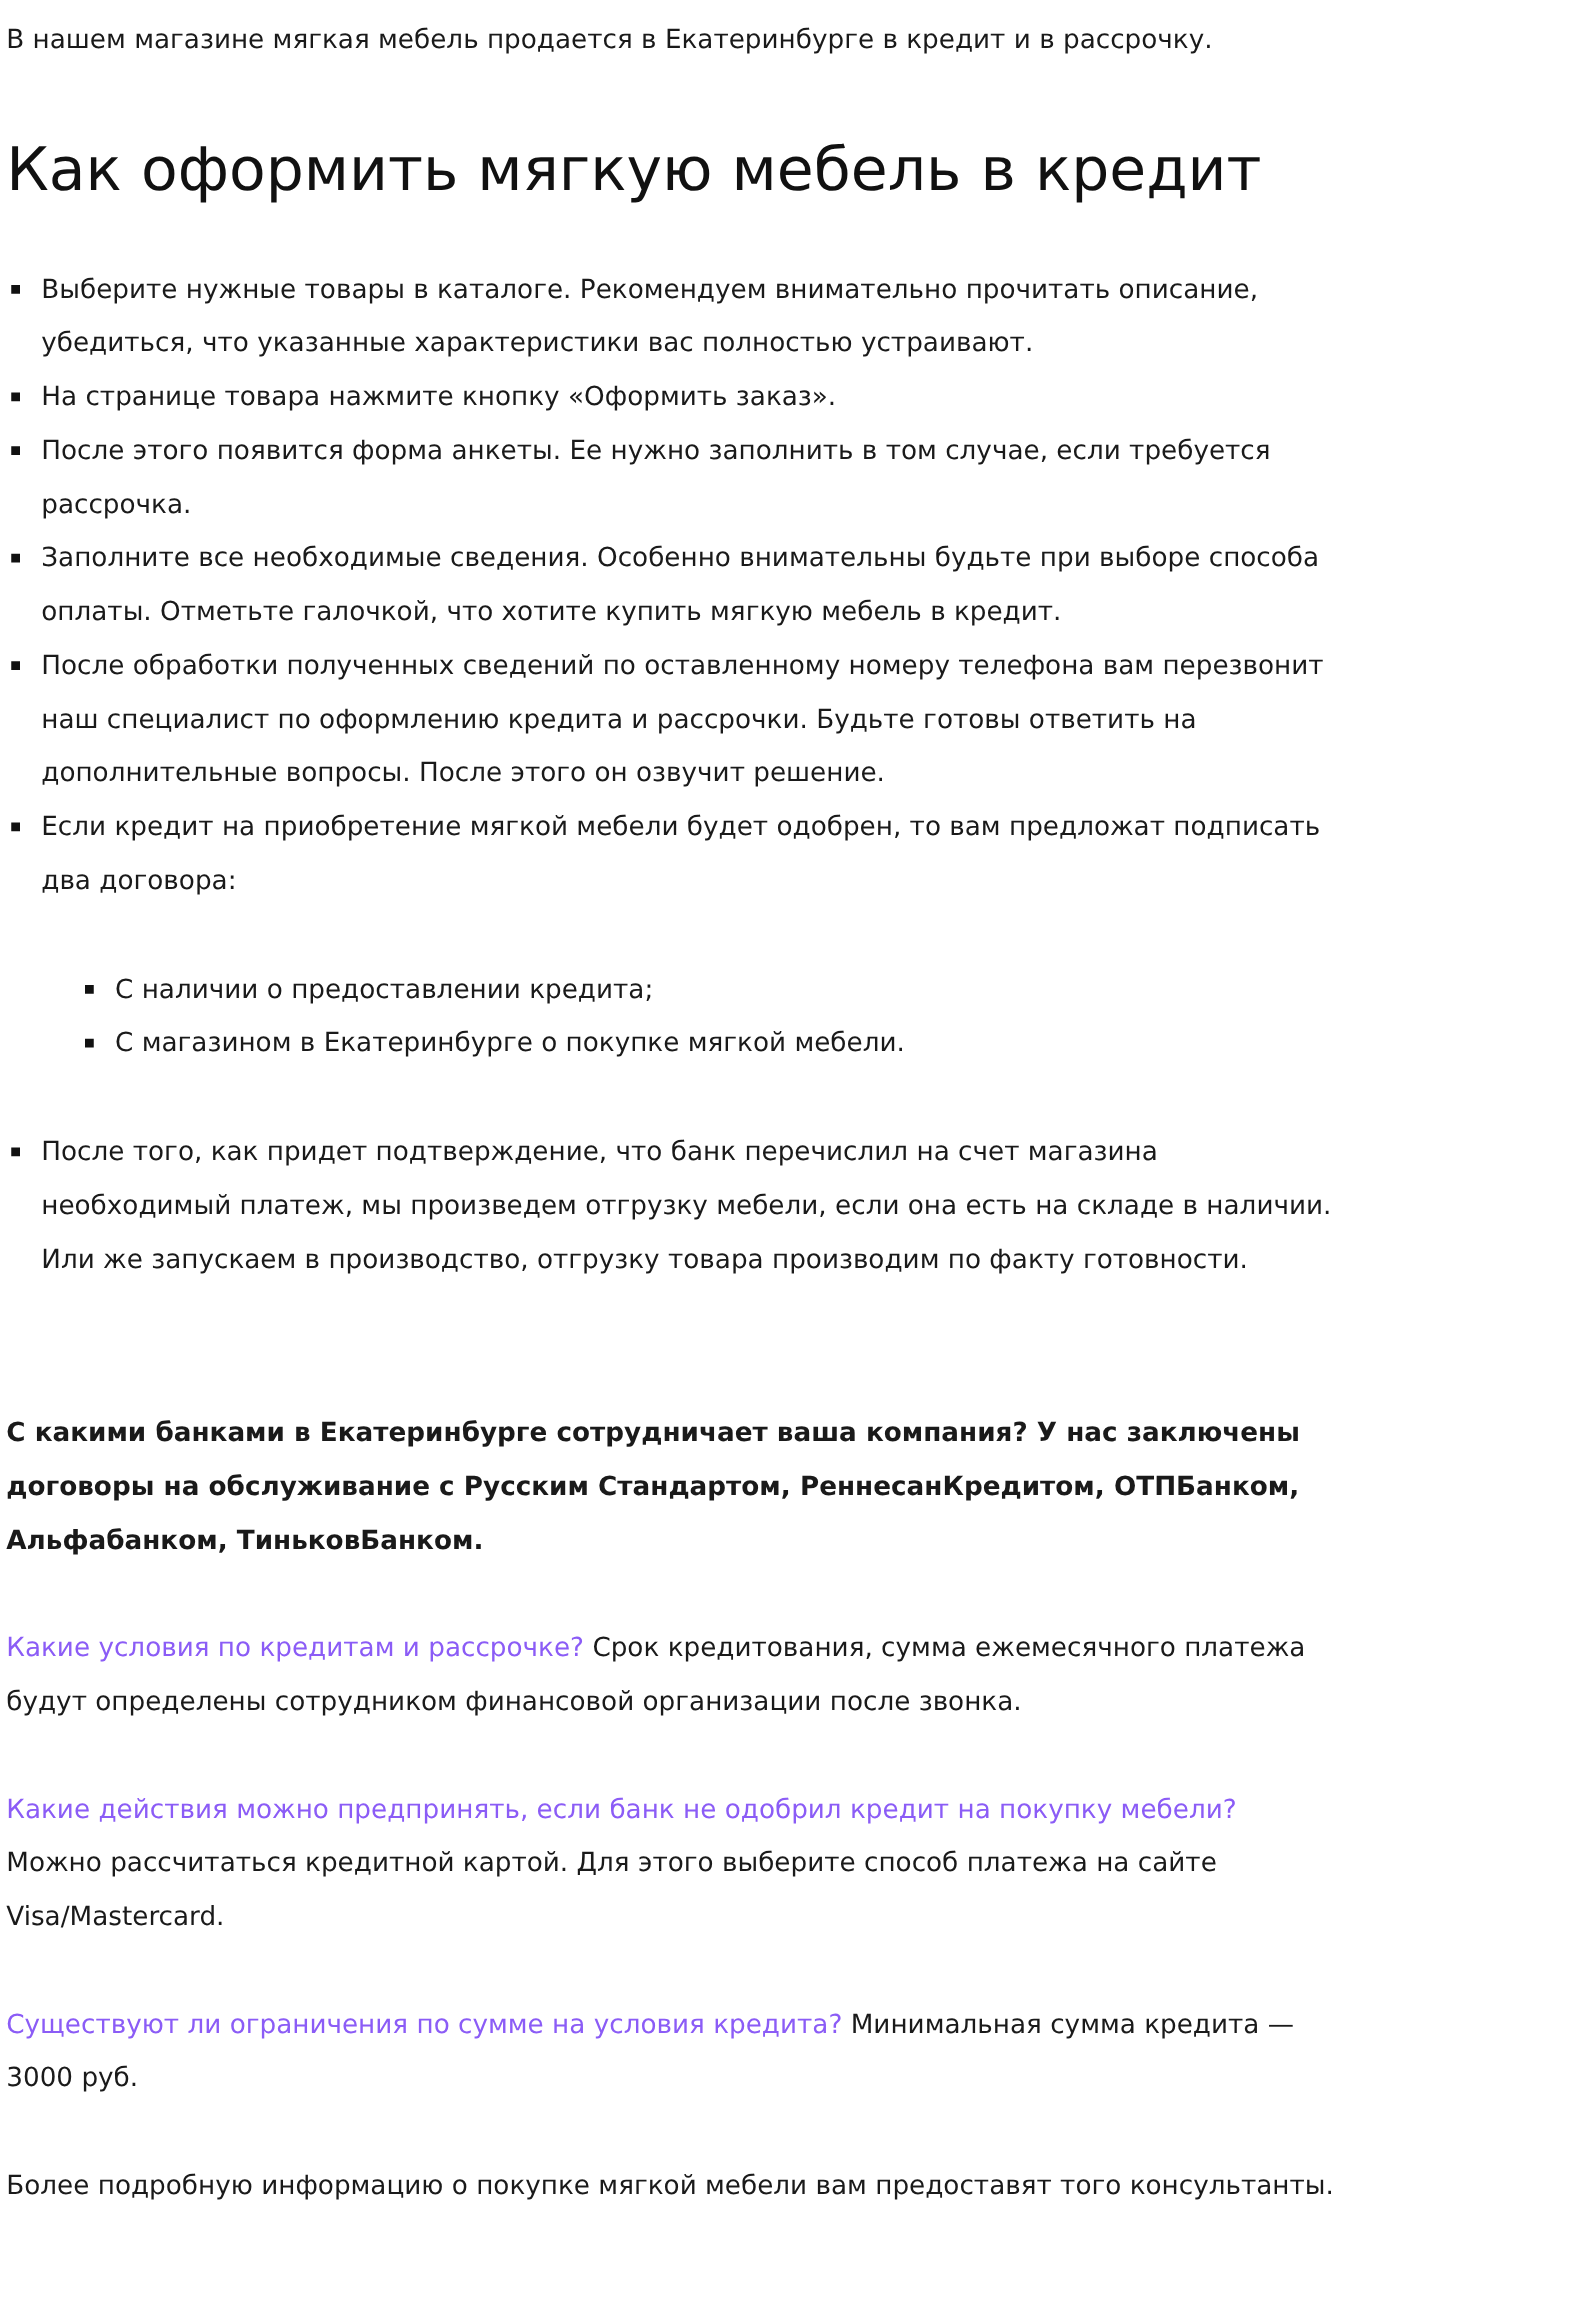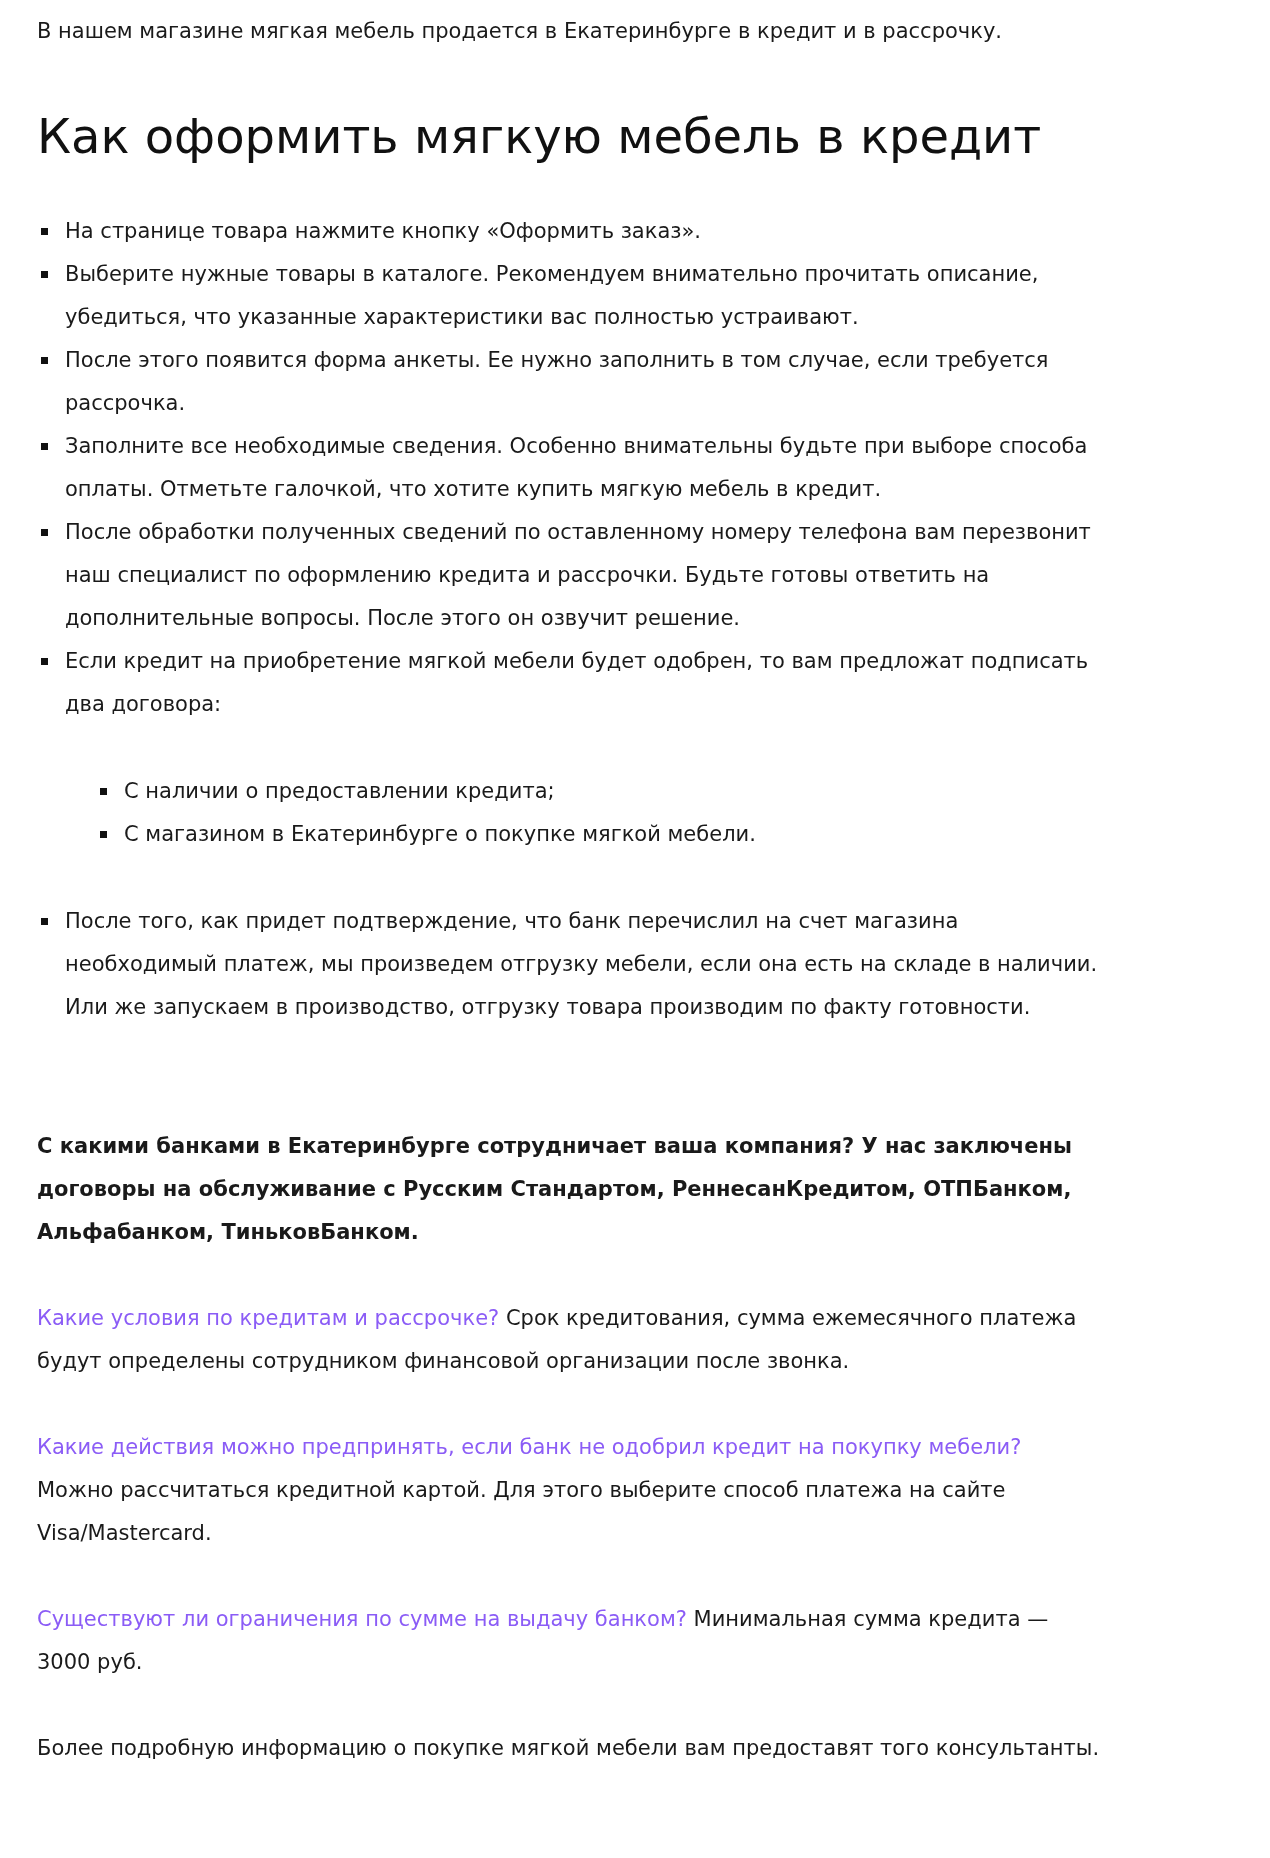--- a/index.html
+++ b/index.html
@@ -9,21 +9,20 @@
   }
   body {
     font-family: "DejaVu Sans", sans-serif;
     font-size: 21px;
     line-height: 43px;
     color: #1a1a1a;
     padding: 10px 0 14px 5px;
   }
   .content {
     max-width: 1063px;
-    margin-left: 32px;
   }
   p { margin: 43px 0; }
   p.intro { margin: 0; }
   h1 {
     font-size: 48px;
     font-weight: 400;
     line-height: 1.15;
     margin: 56px 0 46px 0;
     color: #111111;
   }
@@ -47,25 +46,25 @@
 
 <div class="content">
 
   <p class="intro">В нашем магазине мягкая мебель продается в Екатеринбурге в кредит и в рассрочку.</p>
 
   <h1>Как оформить мягкую мебель в кредит</h1>
 
   <ul>
     <li>
       <span class="bullet"></span>
-      <span>На странице товара нажмите кнопку «Оформить заказ».</span>
+      <span>Выберите нужные товары в каталоге. Рекомендуем внимательно прочитать описание, убедиться, что указанные характеристики вас полностью устраивают.</span>
     </li>
     <li>
       <span class="bullet"></span>
-      <span>Выберите нужные товары в каталоге. Рекомендуем внимательно прочитать описание, убедиться, что указанные характеристики вас полностью устраивают.</span>
+      <span>На странице товара нажмите кнопку «Оформить заказ».</span>
     </li>
     <li>
       <span class="bullet"></span>
       <span>После этого появится форма анкеты. Ее нужно заполнить в том случае, если требуется рассрочка.</span>
     </li>
     <li>
       <span class="bullet"></span>
       <span>Заполните все необходимые сведения. Особенно внимательны будьте при выборе способа оплаты. Отметьте галочкой, что хотите купить мягкую мебель в кредит.</span>
     </li>
     <li>
@@ -91,17 +90,17 @@
       <span>После того, как придет подтверждение, что банк перечислил на счет магазина необходимый платеж, мы произведем отгрузку мебели, если она есть на складе в наличии. Или же запускаем в производство, отгрузку товара производим по факту готовности.</span>
     </li>
   </ul>
 
   <p class="gap-lg">С какими банками в Екатеринбурге сотрудничает ваша компания? У нас заключены договоры на обслуживание с Русским Стандартом, РеннесанКредитом, ОТПБанком, Альфабанком, ТиньковБанком.</p>
 
   <p><b class="q">Какие условия по кредитам и рассрочке?</b> <span>Срок кредитования, сумма ежемесячного платежа будут определены сотрудником финансовой организации после звонка.</span></p>
 
   <p><b class="q">Какие действия можно предпринять, если банк не одобрил кредит на покупку мебели?</b> <span>Можно рассчитаться кредитной картой. Для этого выберите способ платежа на сайте Visa/Mastercard.</span></p>
 
-  <p><b class="q">Существуют ли ограничения по сумме на выдачу банком?</b> <span>Минимальная сумма кредита — 3000 руб.</span></p>
+  <p><b class="q">Существуют ли ограничения по сумме на условия кредита?</b> <span>Минимальная сумма кредита — 3000 руб.</span></p>
 
   <p>Более подробную информацию о покупке мягкой мебели вам предоставят того консультанты.</p>
 
 </div>
 
 </body></html>

